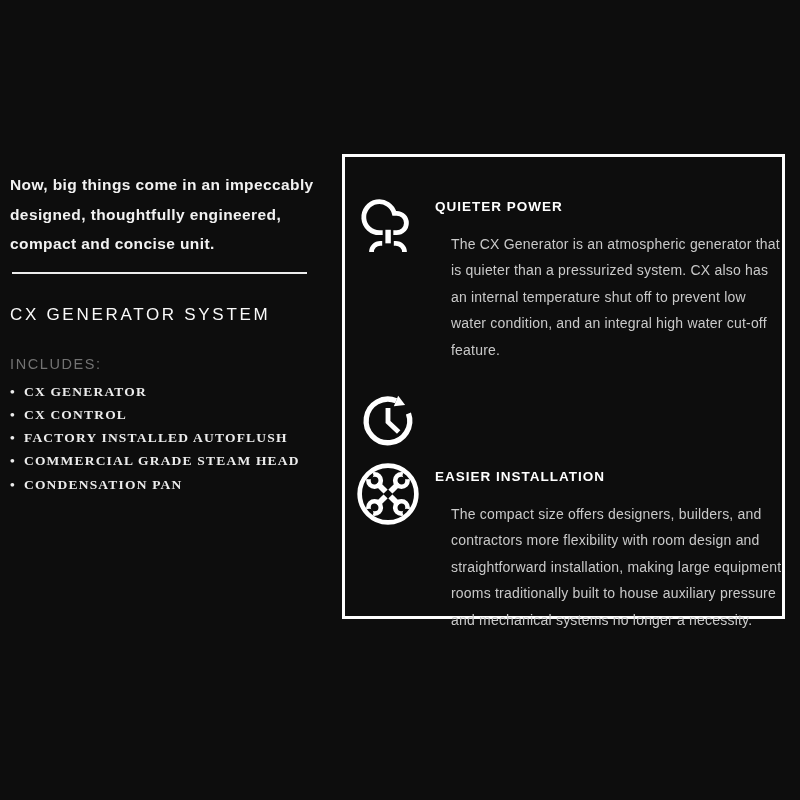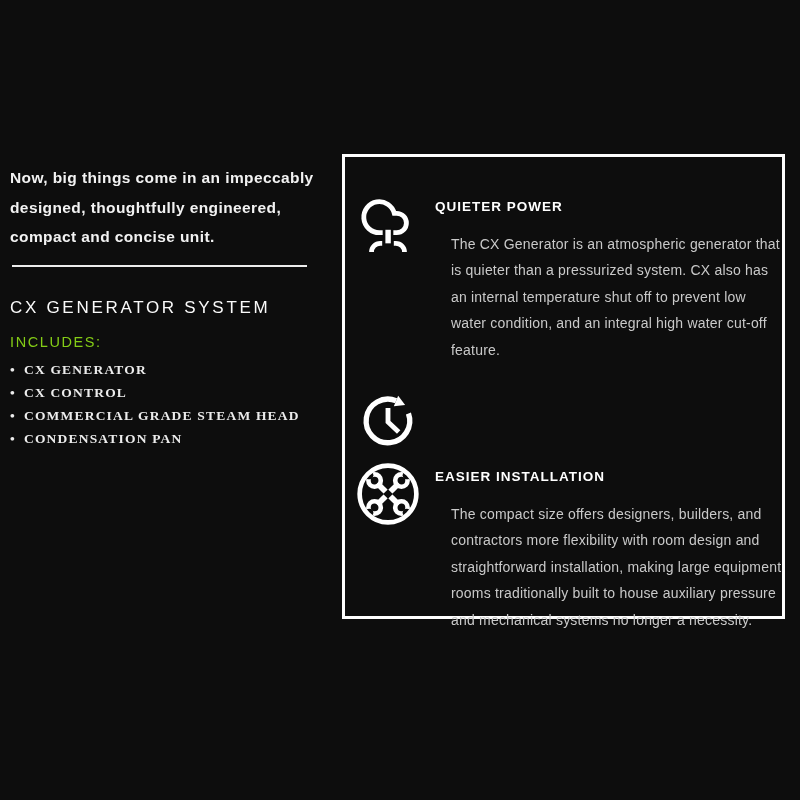--- a/index.html
+++ b/index.html
@@ -4,41 +4,41 @@
 <style>
   html,body{margin:0;padding:0;}
   body{
     width:800px;height:800px;position:relative;overflow:hidden;
     background:#0d0d0d;
     font-family:"Liberation Sans", sans-serif;
     -webkit-font-smoothing:antialiased;
   }
   
   .left-col{
-    position:absolute;left:10px;top:163px;width:316px;color:#f0f0f0;
+    position:absolute;left:10px;top:170px;width:316px;color:#f0f0f0;
   }
   .headline{
     margin:0;font-size:15.5px;font-weight:bold;line-height:29.5px;
     letter-spacing:0.4px;color:#f2f2f2;width:308px;
   }
   .intro-paragraph{
     margin:14px 0 0;font-size:14px;line-height:27.5px;
     letter-spacing:0.2px;color:#c6c6c6;width:292px;
   }
   .divider{
     border:none;border-top:2px solid #ececec;
     width:295px;margin:13px 0 0 2px;
   }
   .section-title{
     margin:31px 0 0;font-size:17px;font-weight:normal;line-height:20px;
     letter-spacing:2.7px;color:#fafafa;
   }
   .includes-label{
-    margin-top:16px;font-size:14.5px;line-height:17px;
-    letter-spacing:1.6px;color:#84cc16;
+    margin-top:31px;font-size:14.5px;line-height:17px;
+    letter-spacing:1.6px;color:#737373;
   }
   .includes-list{
     list-style:none;margin:7px 0 0;padding:0;font-family:Liberation Serif, serif;
   }
   .includes-list li{
     font-size:13.5px;font-weight:bold;letter-spacing:1.2px;
     line-height:23.3px;color:#ececec;white-space:nowrap;
   }
   .bullet{margin-right:8px;font-weight:bold;}
   
@@ -68,20 +68,21 @@
 <div>
 
   <section class="left-col">
     <h1 class="headline">Now, big things come in an impeccably designed, thoughtfully engineered, compact and concise unit.</h1>
     <hr class="divider">
     <h2 class="section-title">CX GENERATOR SYSTEM</h2>
     <div class="includes-label">INCLUDES:</div>
     <ul class="includes-list">
       <li><span class="bullet">•</span><span>CX GENERATOR</span></li>
       <li><span class="bullet">•</span><span>CX CONTROL</span></li>
+      <li><span class="bullet">•</span><span>FACTORY INSTALLED AUTOFLUSH</span></li>
       <li><span class="bullet">•</span><span>COMMERCIAL GRADE STEAM HEAD</span></li>
       <li><span class="bullet">•</span><span>CONDENSATION PAN</span></li>
     </ul>
   </section>
 
   <section class="features-box">
 
     <div class="feature">
       <div class="icon-wrap">
         <svg width="62" height="64" viewBox="0 0 64 64" fill="none">

